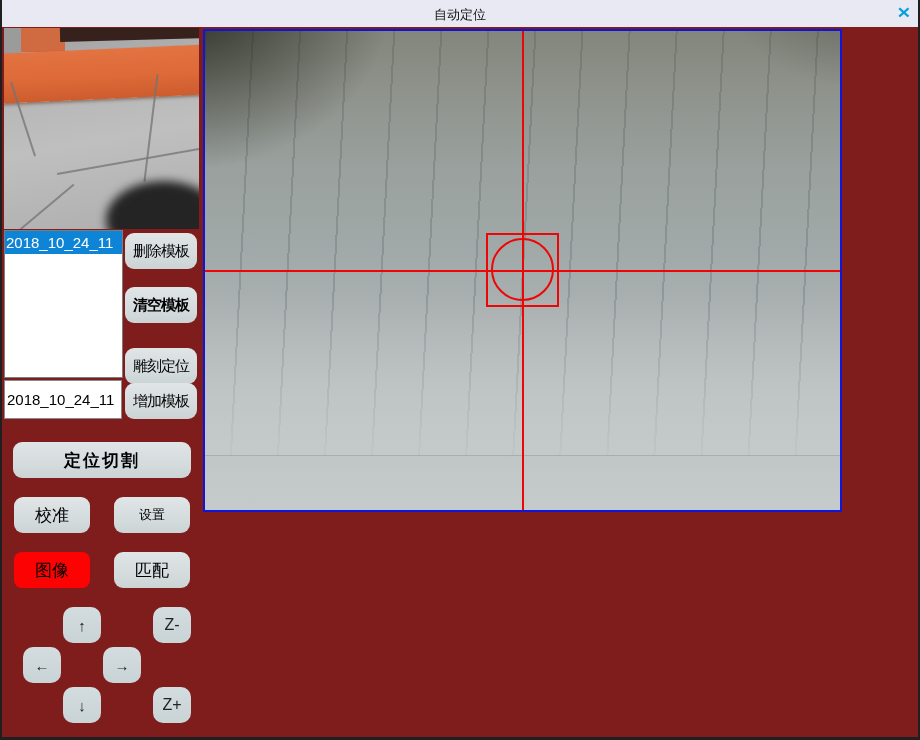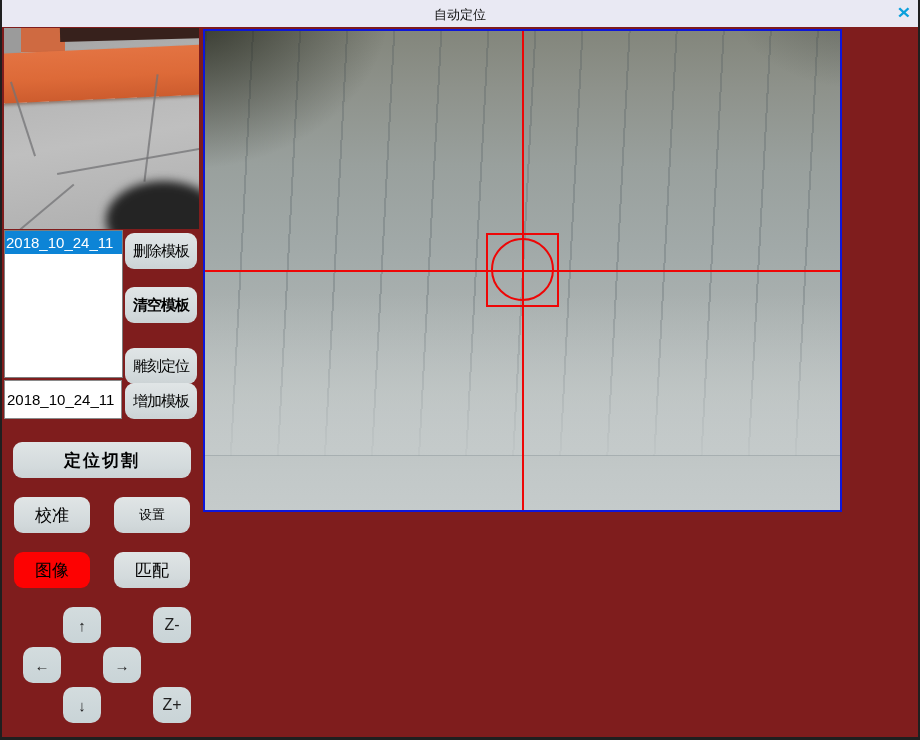--- a/index.html
+++ b/index.html
@@ -42,21 +42,21 @@
   .btn { position:absolute; display:flex; align-items:center; justify-content:center;
          background:linear-gradient(180deg,#e0e5e6 0%,#d3dadc 70%,#ccd3d5 100%);
          border:none; border-radius:9px; color:#000; cursor:pointer;
          font-family:"Liberation Sans", sans-serif; }
   .btn.tmpl { left:123px; width:72px; height:36px; font-size:15px; letter-spacing:-1px; }
   .b-delete  { top:233px;text-align:right; } .b-clear { top:287px;font-weight:bold; } .b-engrave { top:348px; } .b-add { top:383px; }
   .b-poscut  { left:11px; top:442px; width:178px; height:36px; font-size:17px; letter-spacing:2px;font-weight:bold; }
   .b-calib   { left:12px;  top:497px; width:76px; height:36px; font-size:17px; }
   .b-set     { left:112px; top:497px; width:76px; height:36px; font-size:13px; }
   .b-image   { left:12px;  top:552px; width:76px; height:36px; font-size:17px;
-               background:#fd0202; }
+               background:#fd0202;border-radius:8px; }
   .b-match   { left:112px; top:552px; width:76px; height:36px; font-size:17px; }
   .jog { background:linear-gradient(180deg,#d3dcde 0%,#c9d4d7 100%); border-radius:10px;
          width:38px; height:36px; font-size:15px; color:#222; }
   .j-up { left:61px; top:607px; } .j-zminus { left:151px; top:607px; font-size:16px; }
   .j-left { left:21px; top:647px; } .j-right { left:101px; top:647px; }
   .j-down { left:61px; top:687px; } .j-zplus { left:151px; top:687px; font-size:16px; }
   
   .camera { position:absolute; left:201px; top:29px; width:639px; height:483px;
             border:2px solid #0d16d9; }
   .cam-img { position:absolute; inset:0; overflow:hidden;

